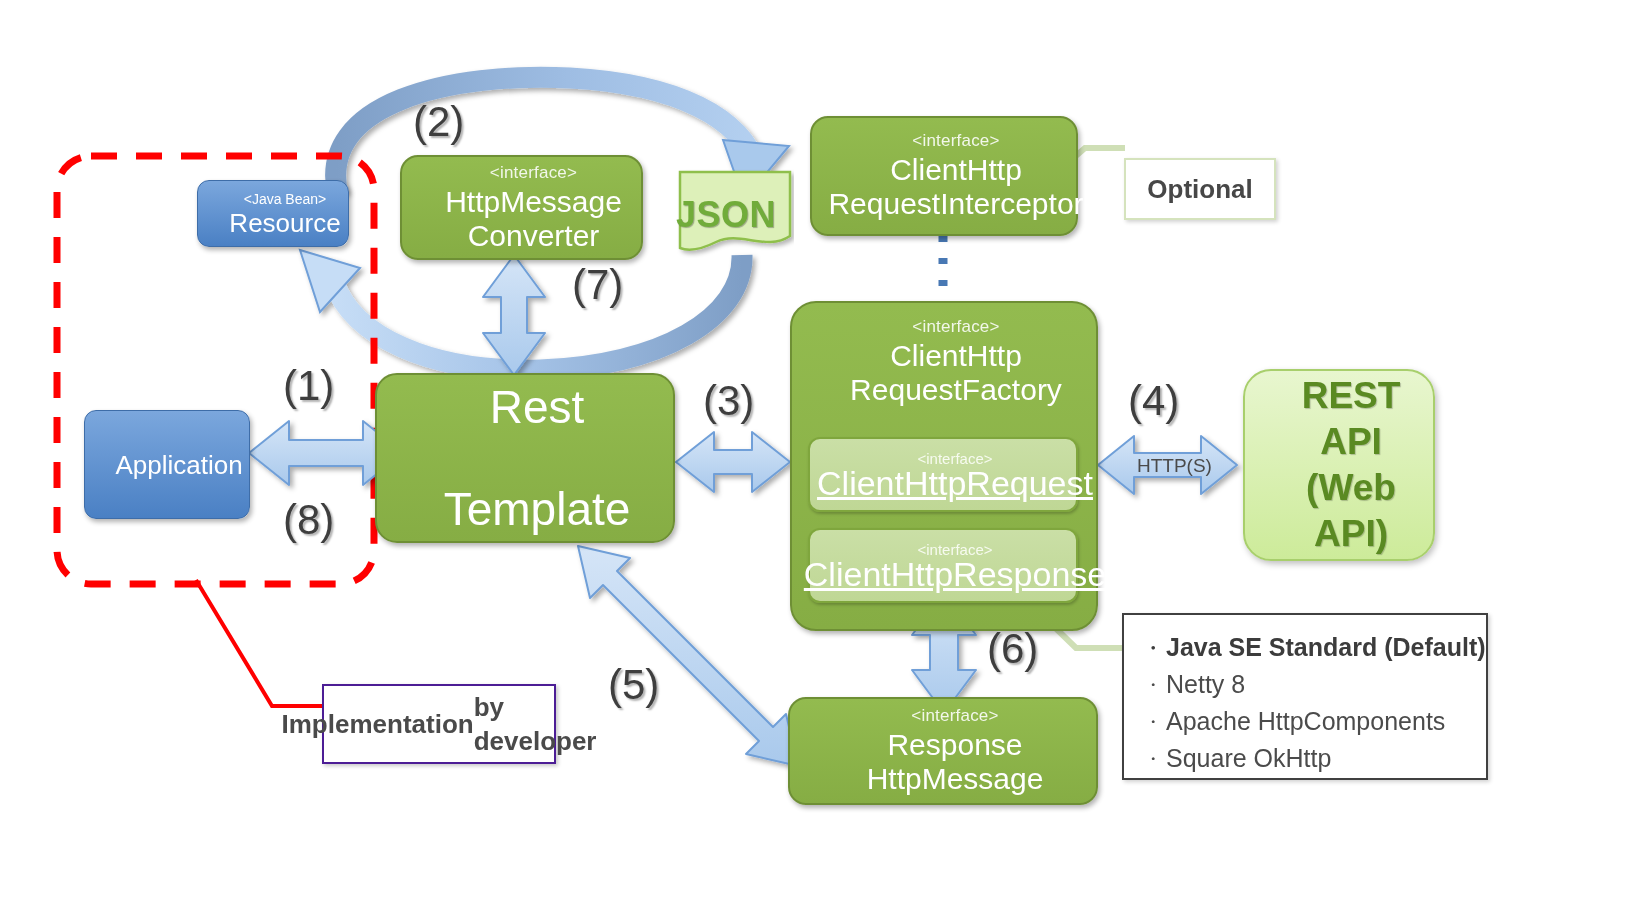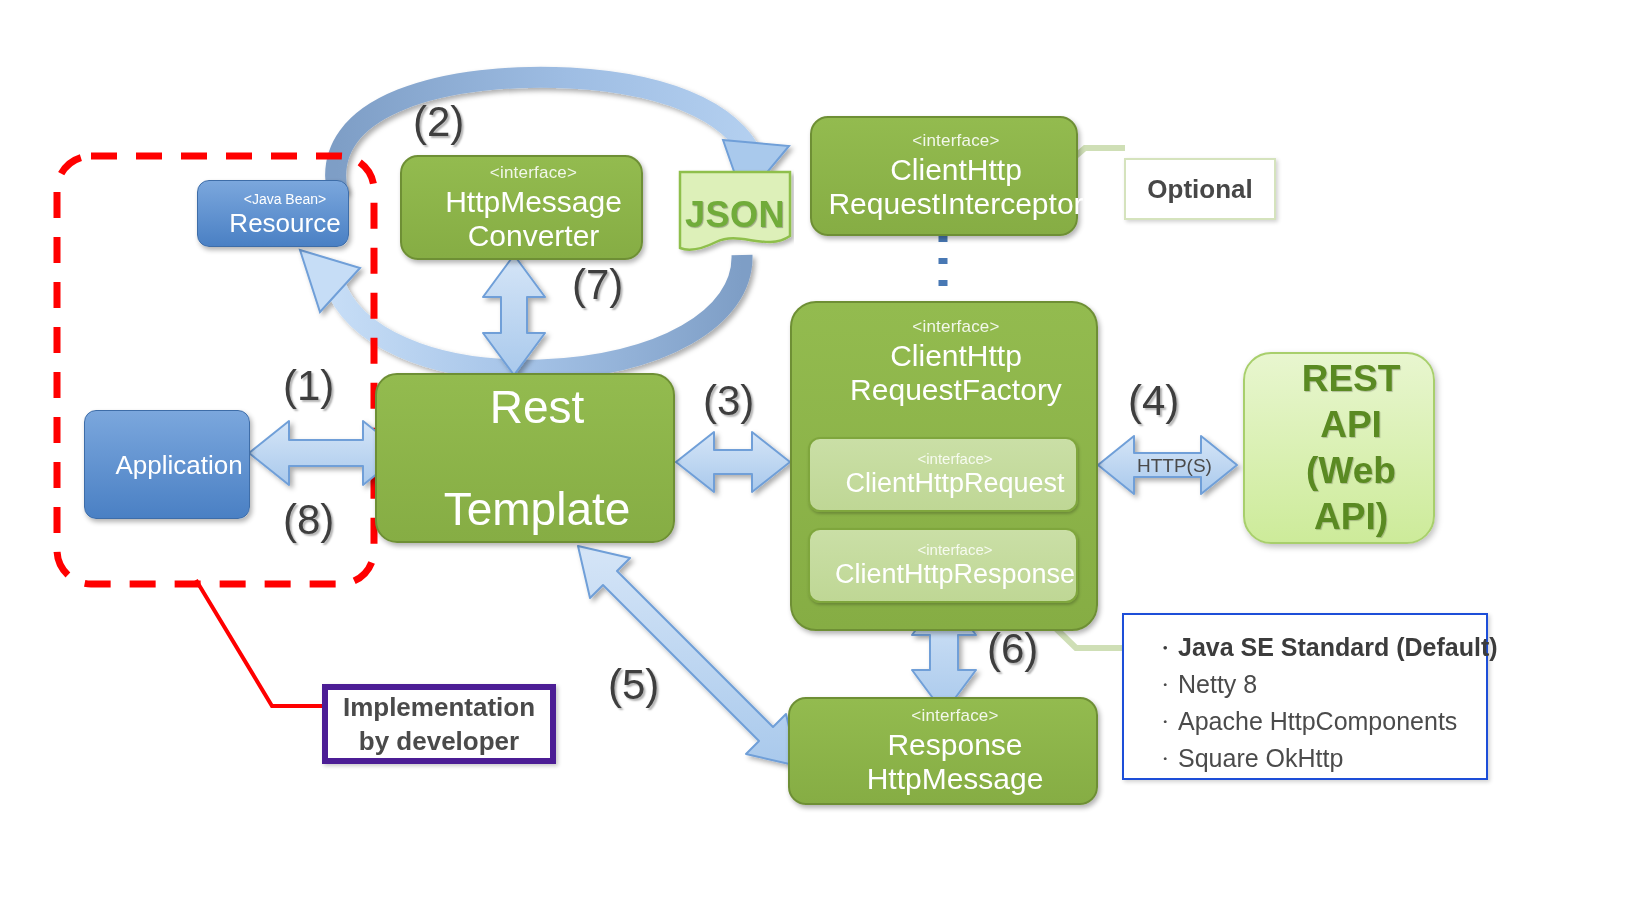--- a/index.html
+++ b/index.html
@@ -23,21 +23,21 @@
 
   
   .greenlite{
     background:linear-gradient(180deg,#cadfa6 0%,#bfd795 100%);
     border:2px solid #7fa63d;
     border-radius:12px;
     color:#ffffff;
     box-shadow:1px 2px 3px rgba(0,0,0,.22);
   }
   .greenlite .stereo{font-size:15px;line-height:18px;color:#f7fbf0;}
-  .greenlite .ttl{font-size:27px;line-height:31px;}
+  .greenlite .ttl{font-size:34px;line-height:31px;text-decoration:underline;}
 
   
   .blue{
     background:linear-gradient(180deg,#7ba7dd 0%,#4a80c4 100%);
     border:1px solid #3e6da8;
     border-radius:12px;
     color:#ffffff;
     box-shadow:2px 3px 5px rgba(0,0,0,.30);
   }
   .blue .stereo{font-size:14px;line-height:18px;}
@@ -49,42 +49,42 @@
     border:2px solid #a8cf6c;
     border-radius:28px;
     color:#5a8a22;
     box-shadow:2px 3px 6px rgba(0,0,0,.25);
     font-weight:bold;
   }
   .restapi .ttl{font-size:37px;line-height:46px;font-weight:bold;text-shadow:1px 1px 1px rgba(0,0,0,.22);}
 
   
   .jsonshape{position:absolute;}
-  .jsonshape .jtxt{position:absolute;left:0;top:26px;width:100%;text-align:center;
+  .jsonshape .jtxt{position:absolute;left:0;top:26px;width:100%;
       font-size:36px;font-weight:bold;color:#71ac3a;text-shadow:1px 1px 1px rgba(0,0,0,.30);
       letter-spacing:.5px;}
 
   
   .callout{
     position:absolute;box-sizing:border-box;background:#ffffff;border:2px solid #d5e3bd;
     box-shadow:2px 2px 4px rgba(0,0,0,.18);display:flex;align-items:center;justify-content:center;
   }
   .callout .ctxt{font-size:26px;font-weight:bold;color:#474747;}
 
   .notebox{
-    position:absolute;box-sizing:border-box;background:#ffffff;border:2px solid #1d4ed8;
-    box-shadow:2px 2px 4px rgba(0,0,0,.18);padding:14px 16px 10px 32px;
+    position:absolute;box-sizing:border-box;background:#ffffff;border:2px solid #404040;
+    box-shadow:2px 2px 4px rgba(0,0,0,.18);padding:14px 16px 10px 20px;
   }
   .notebox .nrow{font-size:25px;line-height:36px;color:#4b4b4b;white-space:nowrap;}
   .notebox .nrow.b{font-weight:bold;color:#3c3c3c;}
   .notebox .nrow .bullet{font-size:18px;margin-right:4px;vertical-align:2px;}
 
   .redbox{
-    position:absolute;box-sizing:border-box;background:#ffffff;border:6px solid #4c1d95;
-    display:flex;flex-direction:column;align-items:center;justify-content:center;
+    position:absolute;box-sizing:border-box;background:#ffffff;border:2px solid #4c1d95;
+    display:flex;flex-direction:row;align-items:center;justify-content:center;
     box-shadow:2px 2px 4px rgba(0,0,0,.22);
   }
   .redbox .rtxt{font-size:26px;line-height:34px;font-weight:bold;color:#4a4a4a;}
 
   
   .steplabel{position:absolute;font-size:42px;color:#3e3e3e;font-weight:400;
       text-shadow:2px 2px 2px rgba(0,0,0,.30);white-space:nowrap;}
   .httplabel{position:absolute;font-size:19px;color:#4a4a4a;white-space:nowrap;}
 
   svg.lay{position:absolute;left:0;top:0;width:1639px;height:922px;pointer-events:none;}
@@ -226,21 +226,21 @@
   <div class="node greenlite" style="left:808px;top:437px;width:270px;height:75px;">
     <div class="stereo">&lt;interface&gt;</div>
     <div class="ttl">ClientHttpRequest</div>
   </div>
 
   <div class="node greenlite" style="left:808px;top:528px;width:270px;height:75px;">
     <div class="stereo">&lt;interface&gt;</div>
     <div class="ttl">ClientHttpResponse</div>
   </div>
 
-  <div class="node restapi" style="left:1243px;top:352px;width:192px;height:192px;">
+  <div class="node restapi" style="left:1243px;top:369px;width:192px;height:192px;">
     <div class="ttl">REST API</div>
     <div class="ttl">(Web API)</div>
   </div>
 
   <div class="node green" style="left:788px;top:697px;width:310px;height:108px;">
     <div class="stereo">&lt;interface&gt;</div>
     <div class="ttl">Response</div>
     <div class="ttl">HttpMessage</div>
   </div>
 

